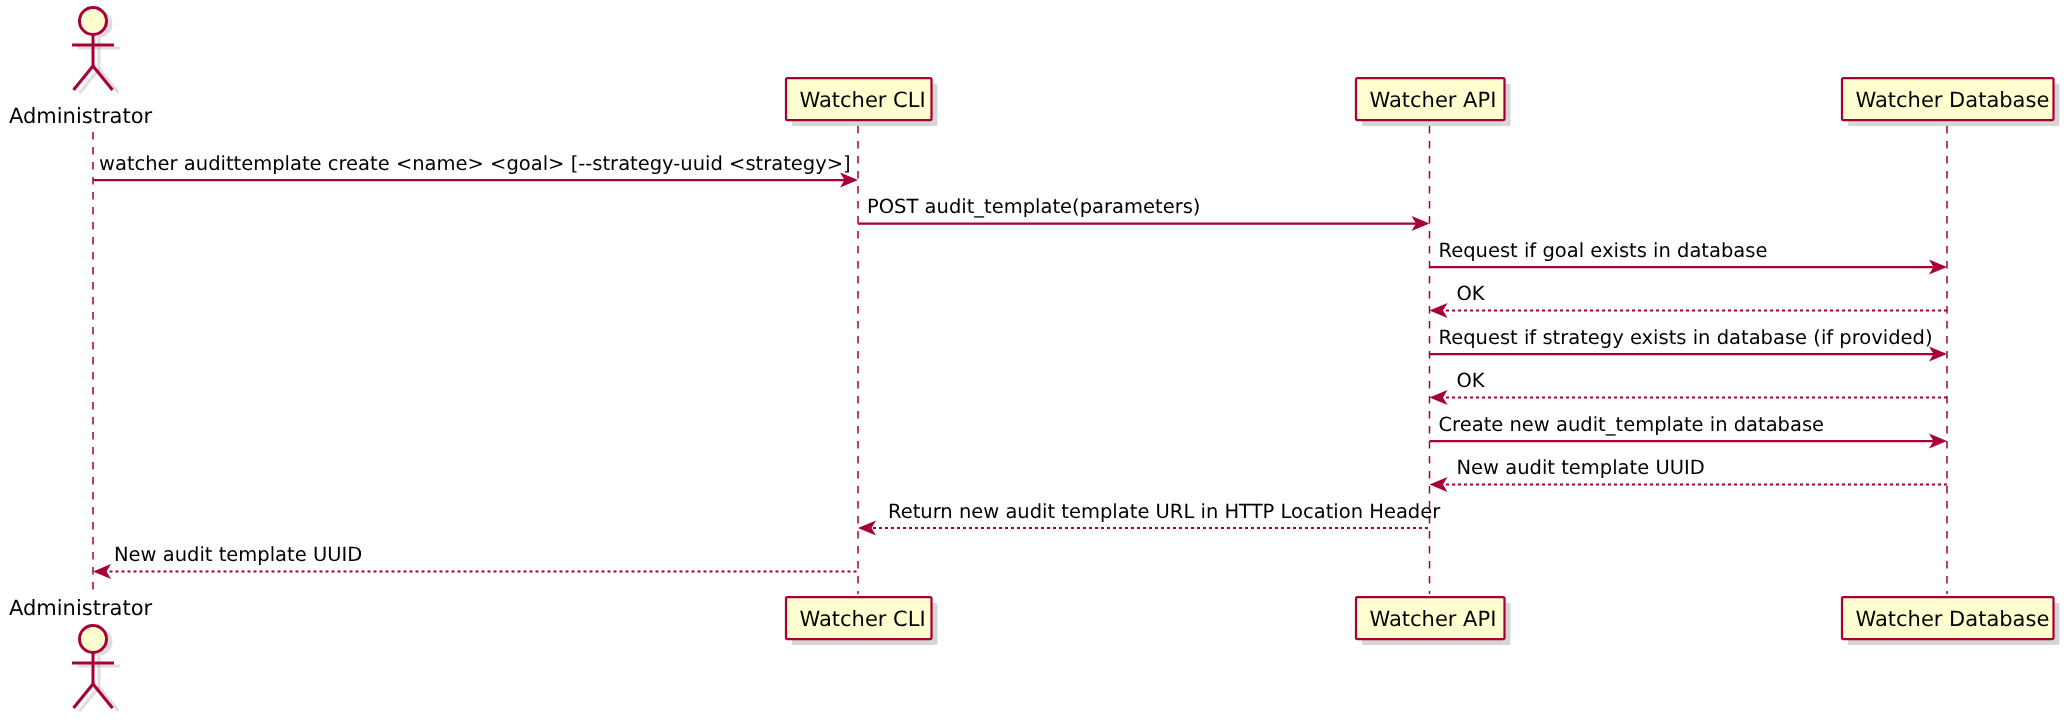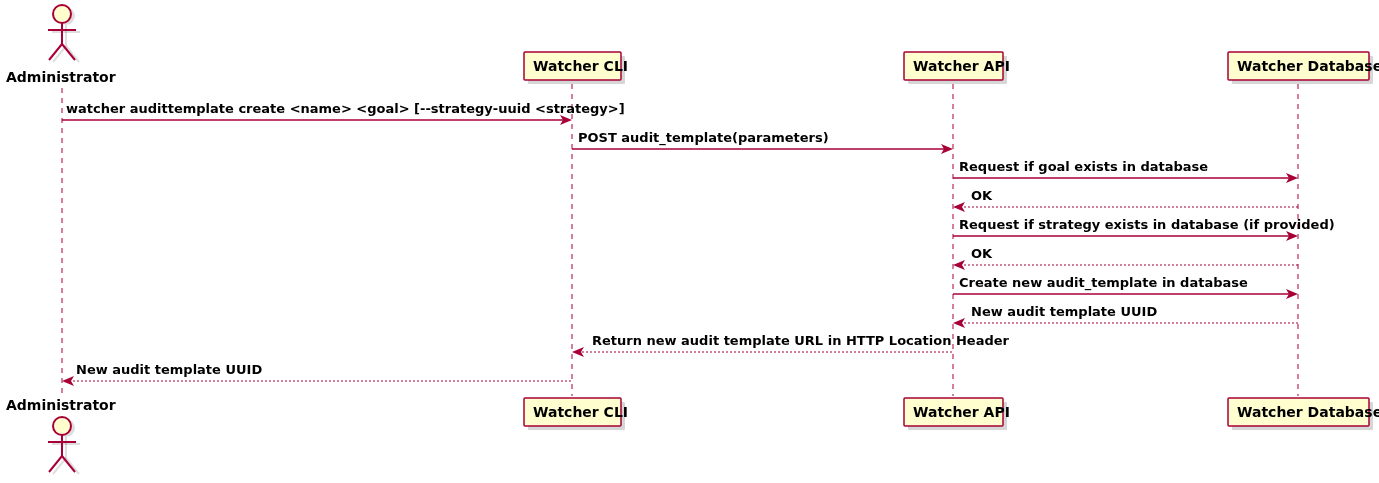--- a/index.html
+++ b/index.html
@@ -12,21 +12,20 @@
     height: 483px;
     position: relative;
     font-family: "DejaVu Sans", sans-serif;
     overflow: hidden;
   }
   #diagram-root {
     position: absolute;
     left: 0; top: 0;
     width: 1379px;
     height: 483px;
-    font-weight: bold;
   }
   svg.uml {
     display: block;
     width: 1379px;
     height: 483px;
   }
   .lifeline {
     stroke: #A80036;
     stroke-width: 1;
     stroke-dasharray: 5,5;

